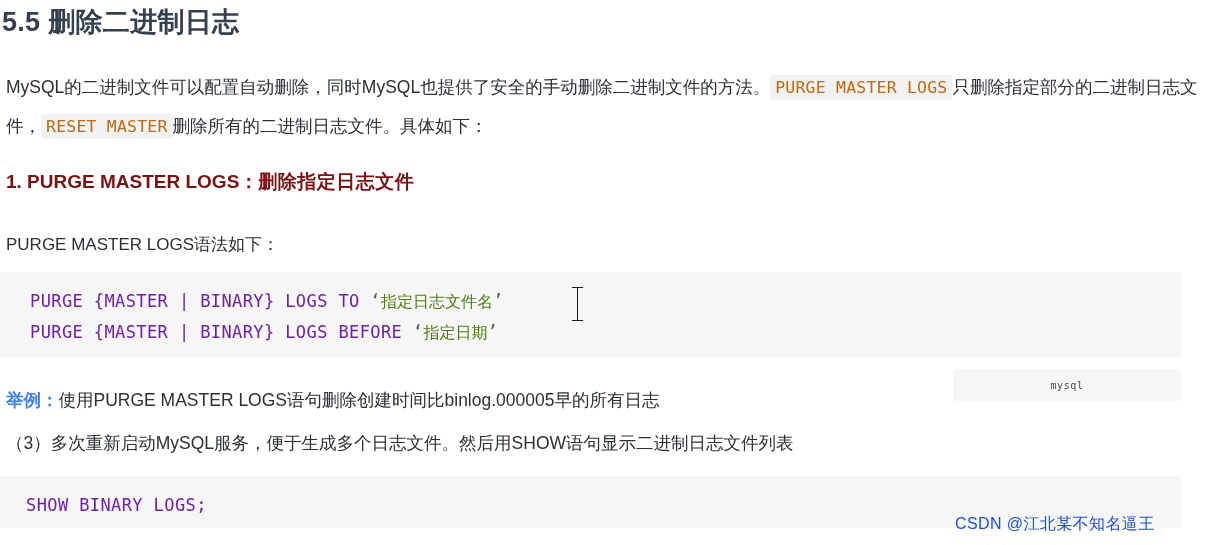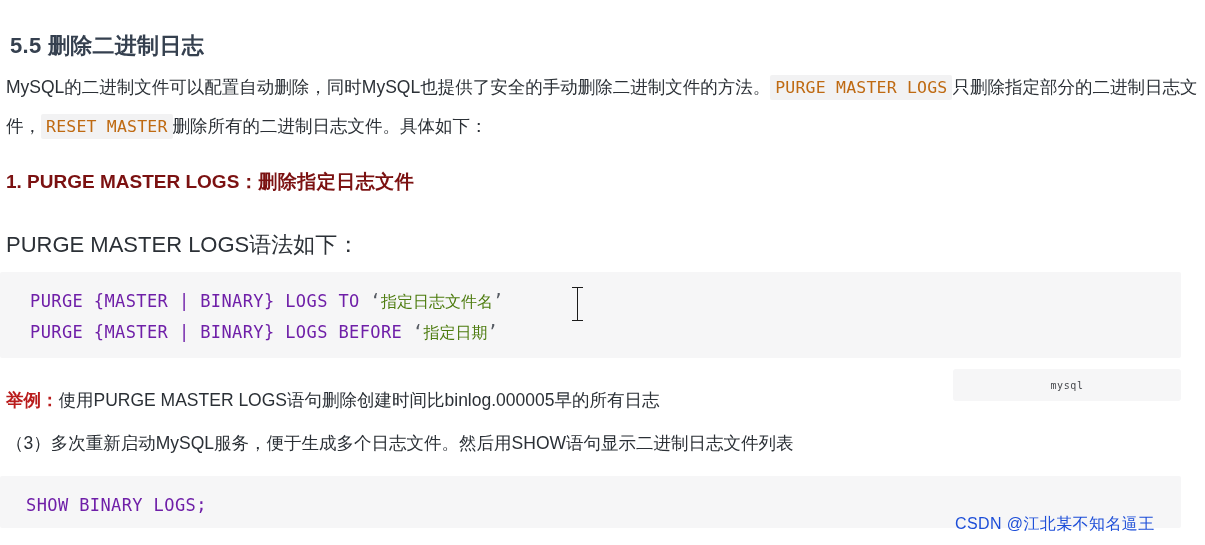--- a/index.html
+++ b/index.html
@@ -18,28 +18,27 @@
   .page {
     position: relative;
     width: 1205px;
     height: 545px;
     padding: 0;
   }
 
   
   .h-section {
     position: absolute;
-    left: 10px;
+    left: 2px;
     top: 4px;
-    font-size: 22px;
+    font-size: 27px;
     font-weight: bold;
     color: #35404f;
     letter-spacing: 0.3px;
     white-space: nowrap;
-    margin-top: 27px;
   }
 
   
   .para {
     position: absolute;
     left: 6px;
     font-size: 17.5px;
     line-height: 38px;
     color: #2b3036;
     white-space: nowrap;
@@ -62,21 +61,21 @@
     left: 6px;
     top: 169px;
     font-size: 19px;
     font-weight: bold;
     color: #7b1111;
     white-space: nowrap;
   }
   .h-sub .latin { font-weight: bold; }
   .h-sub .cn { font-weight: bold; letter-spacing: 0.5px; }
 
-  .para-syntax { top: 226px; font-size: 22px; }
+  .para-syntax { top: 226px; font-size: 17px; }
 
   
   .codeblock {
     position: absolute;
     background: #f6f6f7;
     border-radius: 2px;
     font-family: "DejaVu Sans Mono", "Liberation Mono", monospace;
     color: #6f1fa8;
     font-size: 17px;
     letter-spacing: 0.4px;
@@ -133,21 +132,21 @@
     font-size: 10px;
     color: #46484d;
     display: flex;
     align-items: center;
     justify-content: center;
     letter-spacing: 0.6px;
   }
 
   
   .para-example { top: 381px; }
-  .para-example .label { color: #b91c1c; font-weight: bold; }
+  .para-example .label { color: #3b82f6; font-weight: bold; }
   .para-step { top: 424px; }
 
   
   .watermark {
     position: absolute;
     left: 955px;
     top: 514px;
     font-size: 16px;
     color: #1d4ed8;
     white-space: nowrap;

